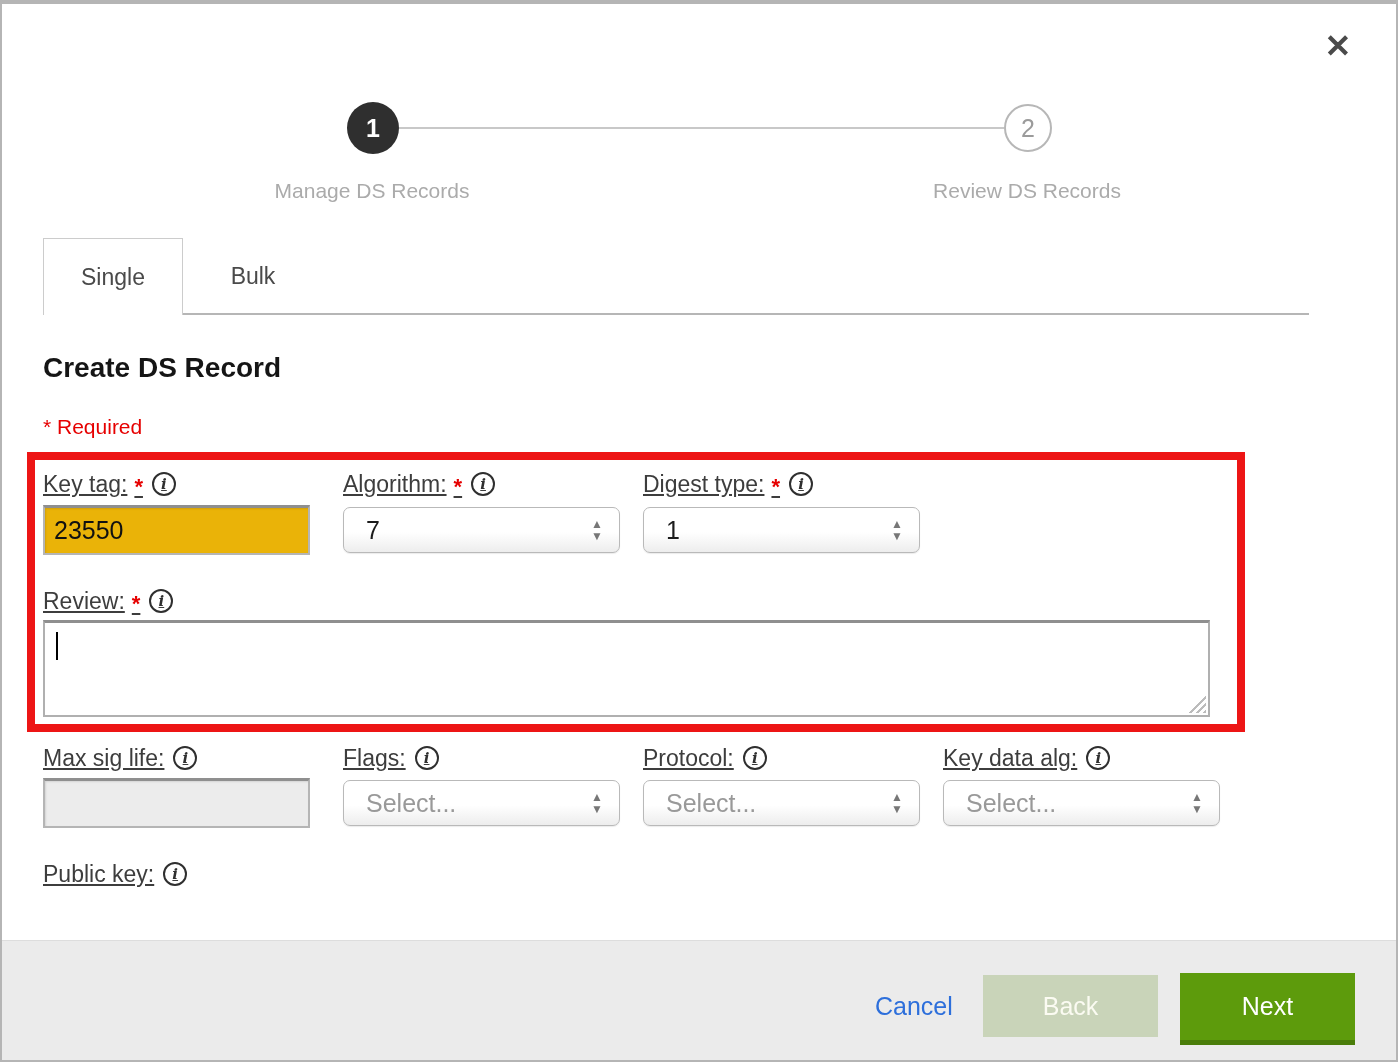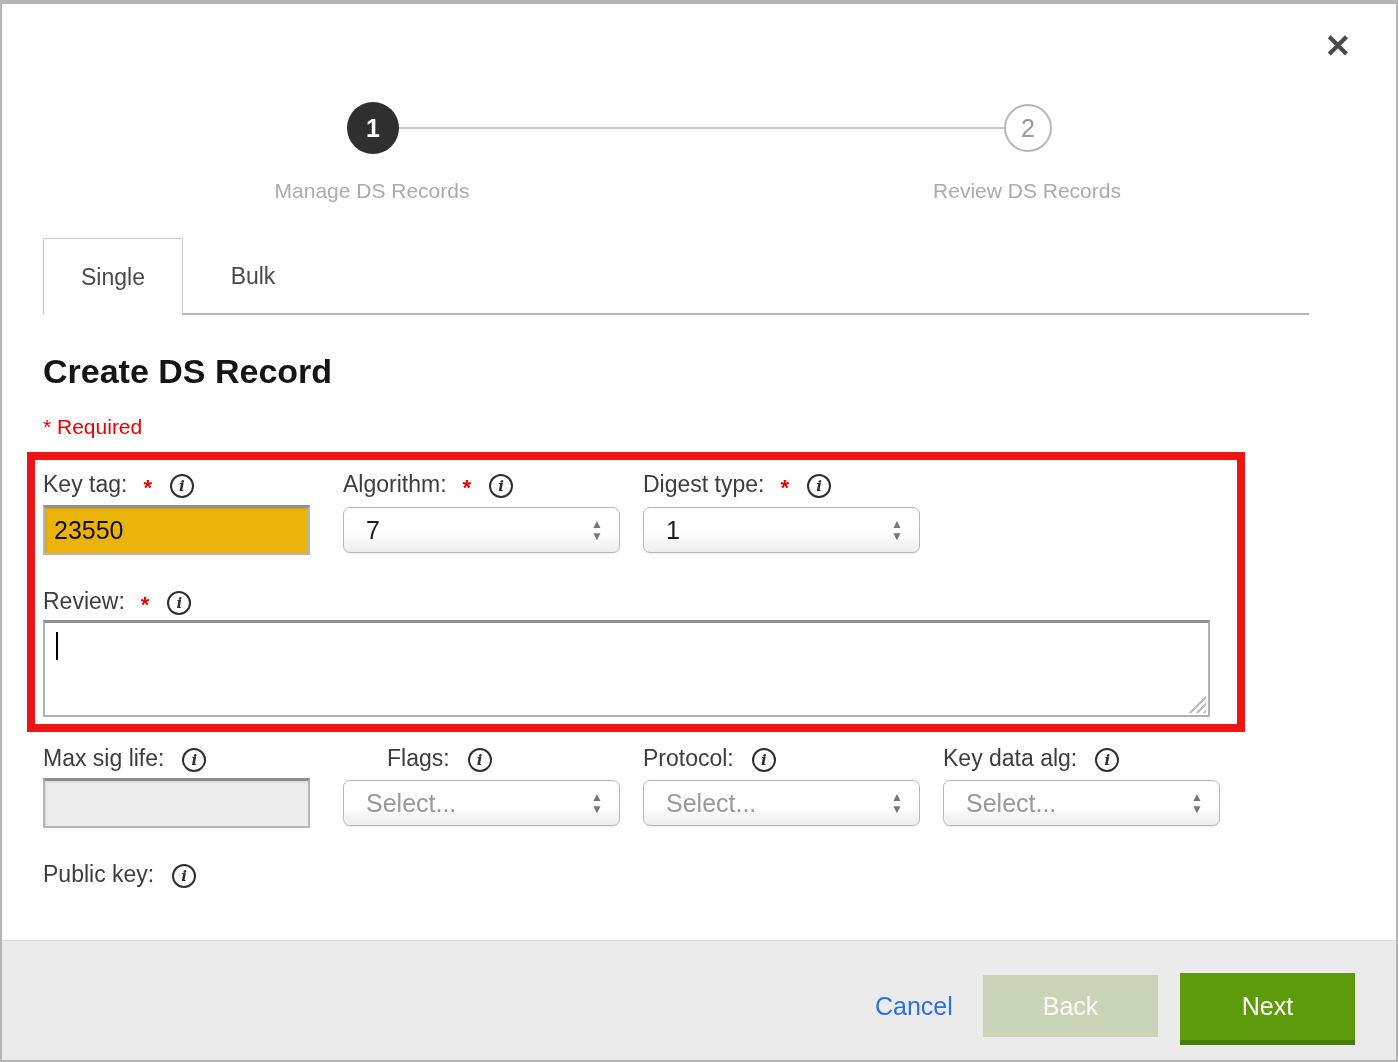--- a/index.html
+++ b/index.html
@@ -49,35 +49,35 @@
   
   .tab {
     width: 140px; height: 77px;
     display: flex; align-items: center; justify-content: center;
     font-size: 23px; color: #4a4a4a; cursor: pointer;
     background: #ffffff;
   }
   .tab.active { border: 1px solid #cccccc; border-bottom: none; }
   .tab-underline { height: 2px; background: #b6b6b6; }
 
-  .page-title { font-size: 34px; font-weight: bold; color: #151515; }
+  .page-title { font-size: 28px; font-weight: bold; color: #151515; }
   .required-note { font-size: 21px; color: #e60000; }
 
   .red-box {
     border: 8px solid #ed1515;
     background: transparent;
     pointer-events: none;
     z-index: 10;
   }
 
   
   .field-label {
     font-size: 23px; color: #3d3d3d;
-    display: flex; align-items: flex-end; gap: 16px;
-    white-space: nowrap; height: 28px;
+    display: flex; align-items: center; gap: 7px;
+    white-space: nowrap; height: 28px; text-decoration: underline;
   }
   .req-star { color: #e60000; font-size: 22px; font-weight: bold; position: relative; top: 3px; }
   .info-icon {
     width: 24px; height: 24px; border: 2px solid #2f2f2f; border-radius: 50%;
     display: inline-flex; align-items: center; justify-content: center;
     cursor: pointer; flex: none; margin-left: 2px;
   }
   .info-icon i {
     font-family: "DejaVu Serif", serif; font-style: italic; font-weight: bold;
     font-size: 15px; color: #2f2f2f; line-height: 1;
@@ -230,21 +230,21 @@
   <span class="caret"></span>
   <span class="resize-handle"></span>
 </div>
 
 <div class="abs field-label" style="left:43px; top:744px;">
   <span>Max sig life:</span>
   <span class="info-icon">
       <i>i</i>
     </span>
 </div>
-<div class="abs field-label" style="left:343px; top:744px;margin-left:44px;">
+<div class="abs field-label" style="left:343px; top:744px;">
   <span>Flags:</span>
   <span class="info-icon">
       <i>i</i>
     </span>
 </div>
 <div class="abs field-label" style="left:643px; top:744px;">
   <span>Protocol:</span>
   <span class="info-icon">
       <i>i</i>
     </span>

